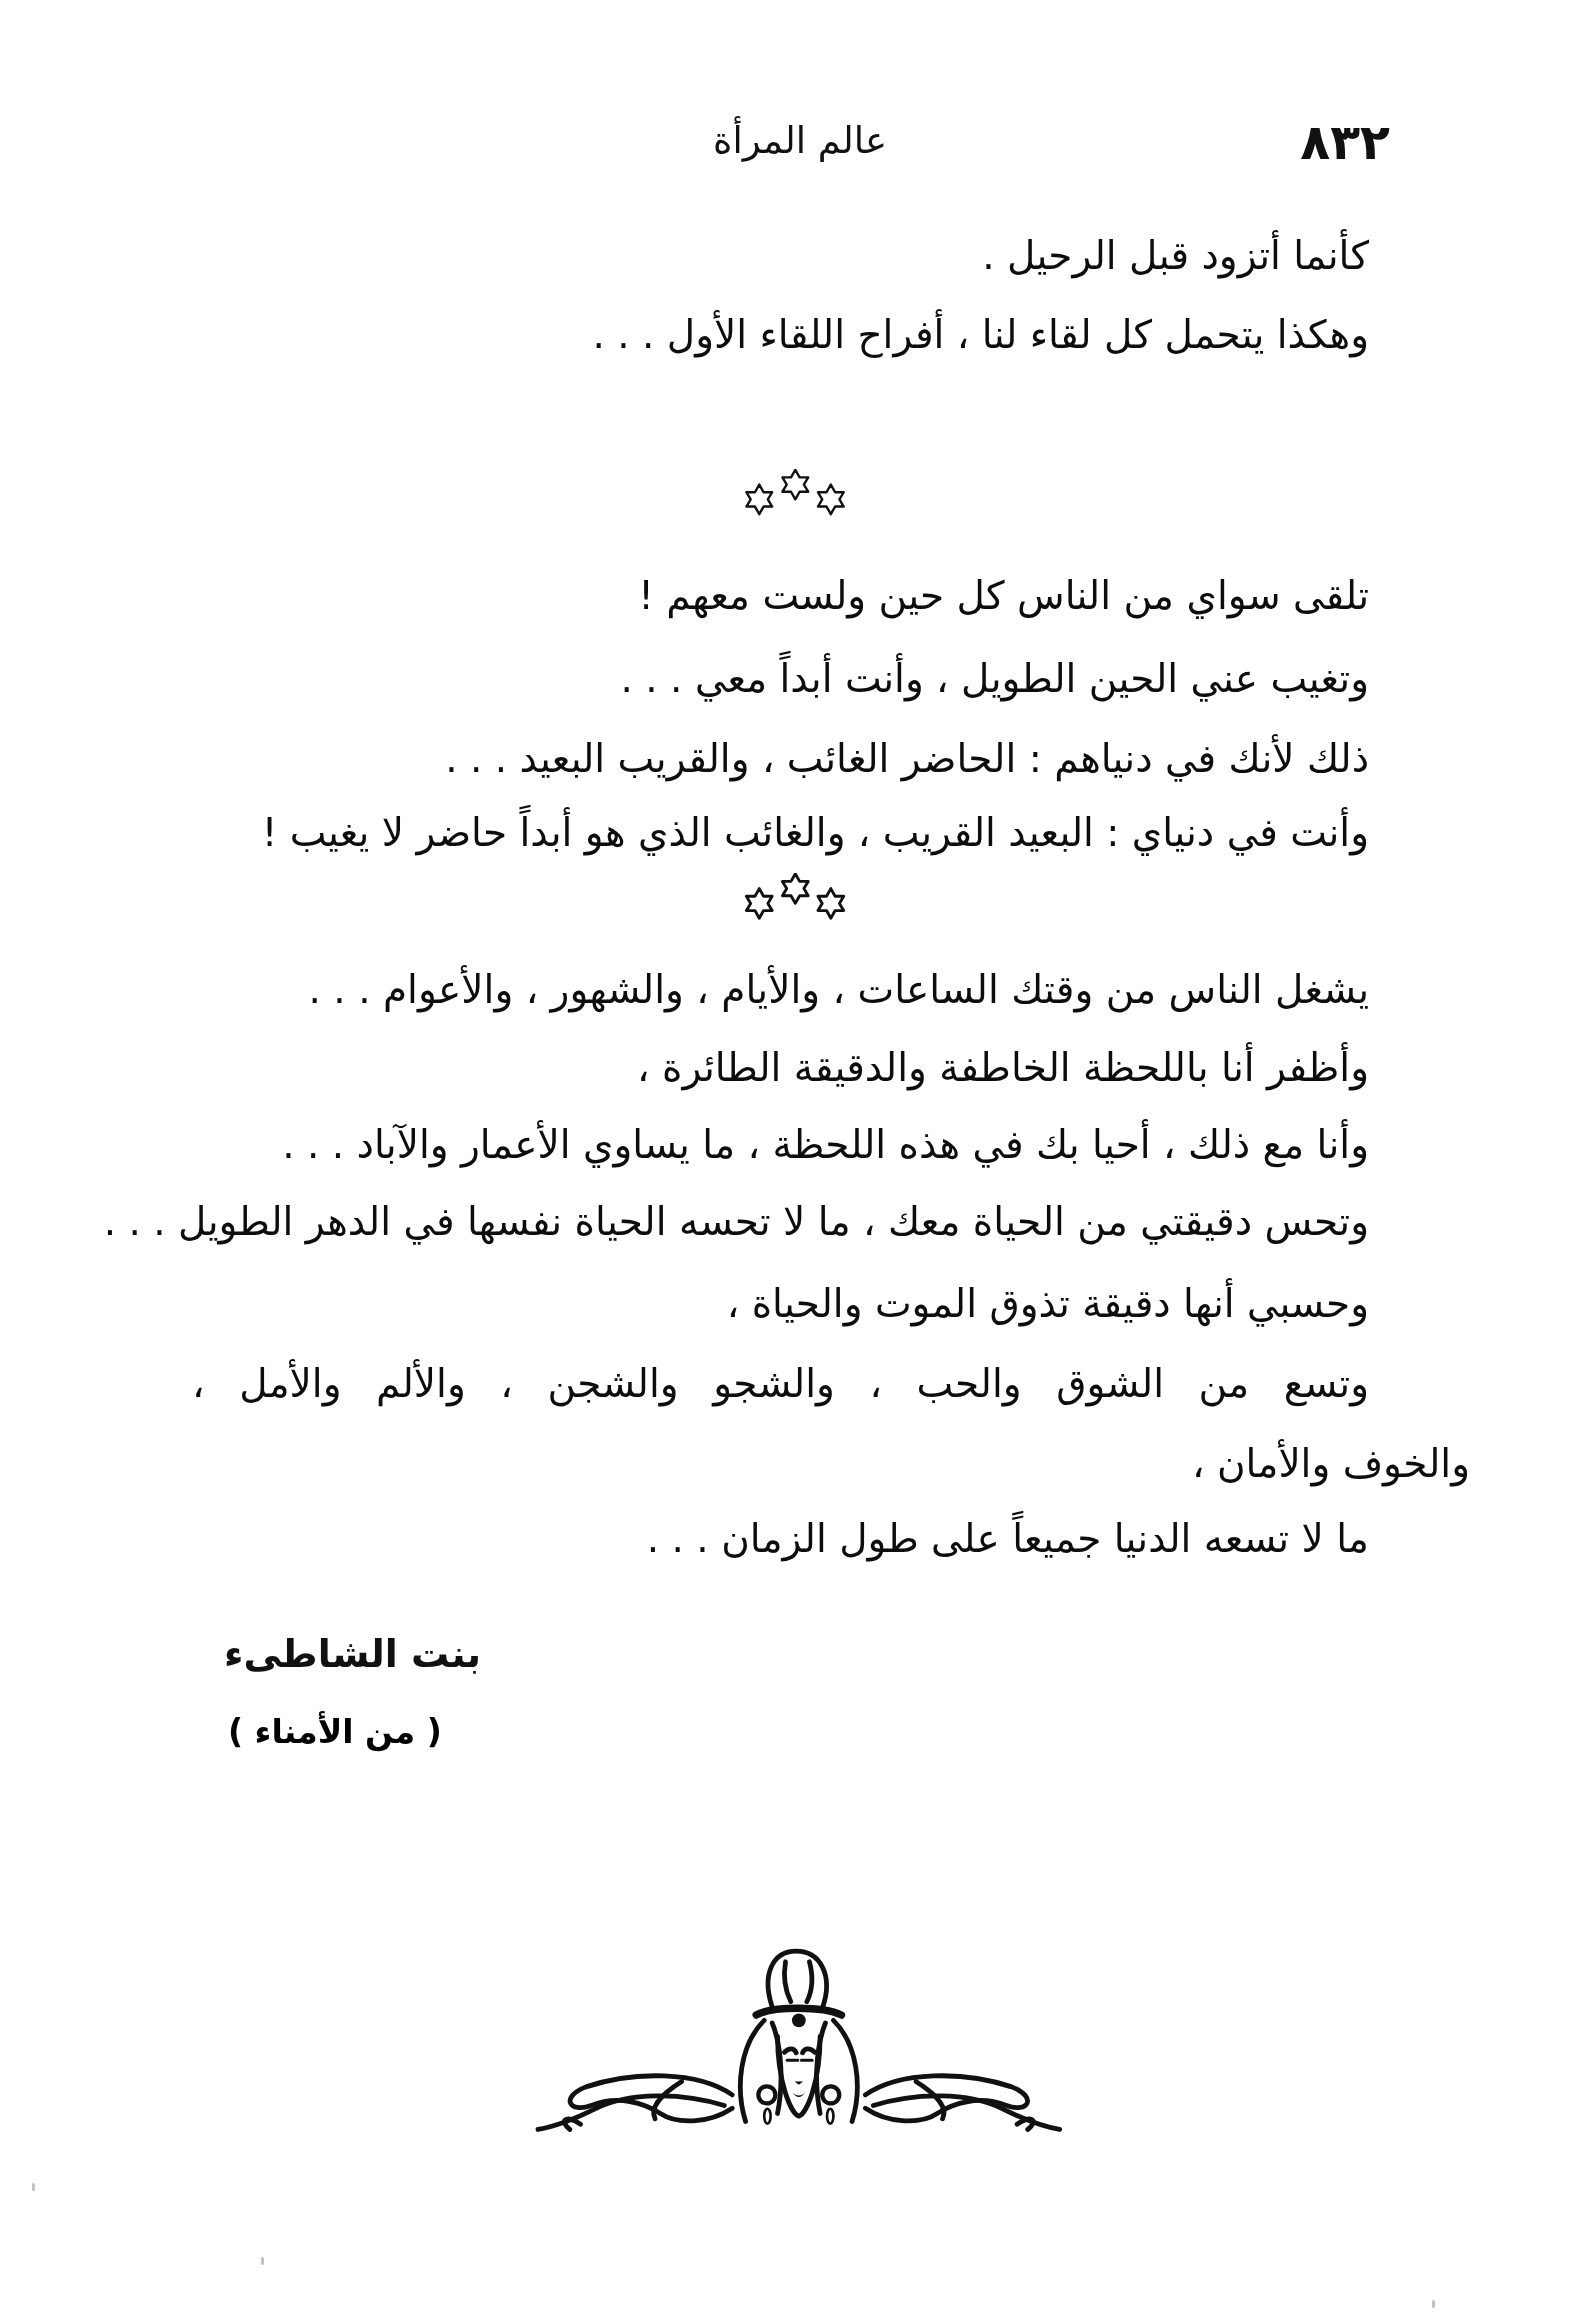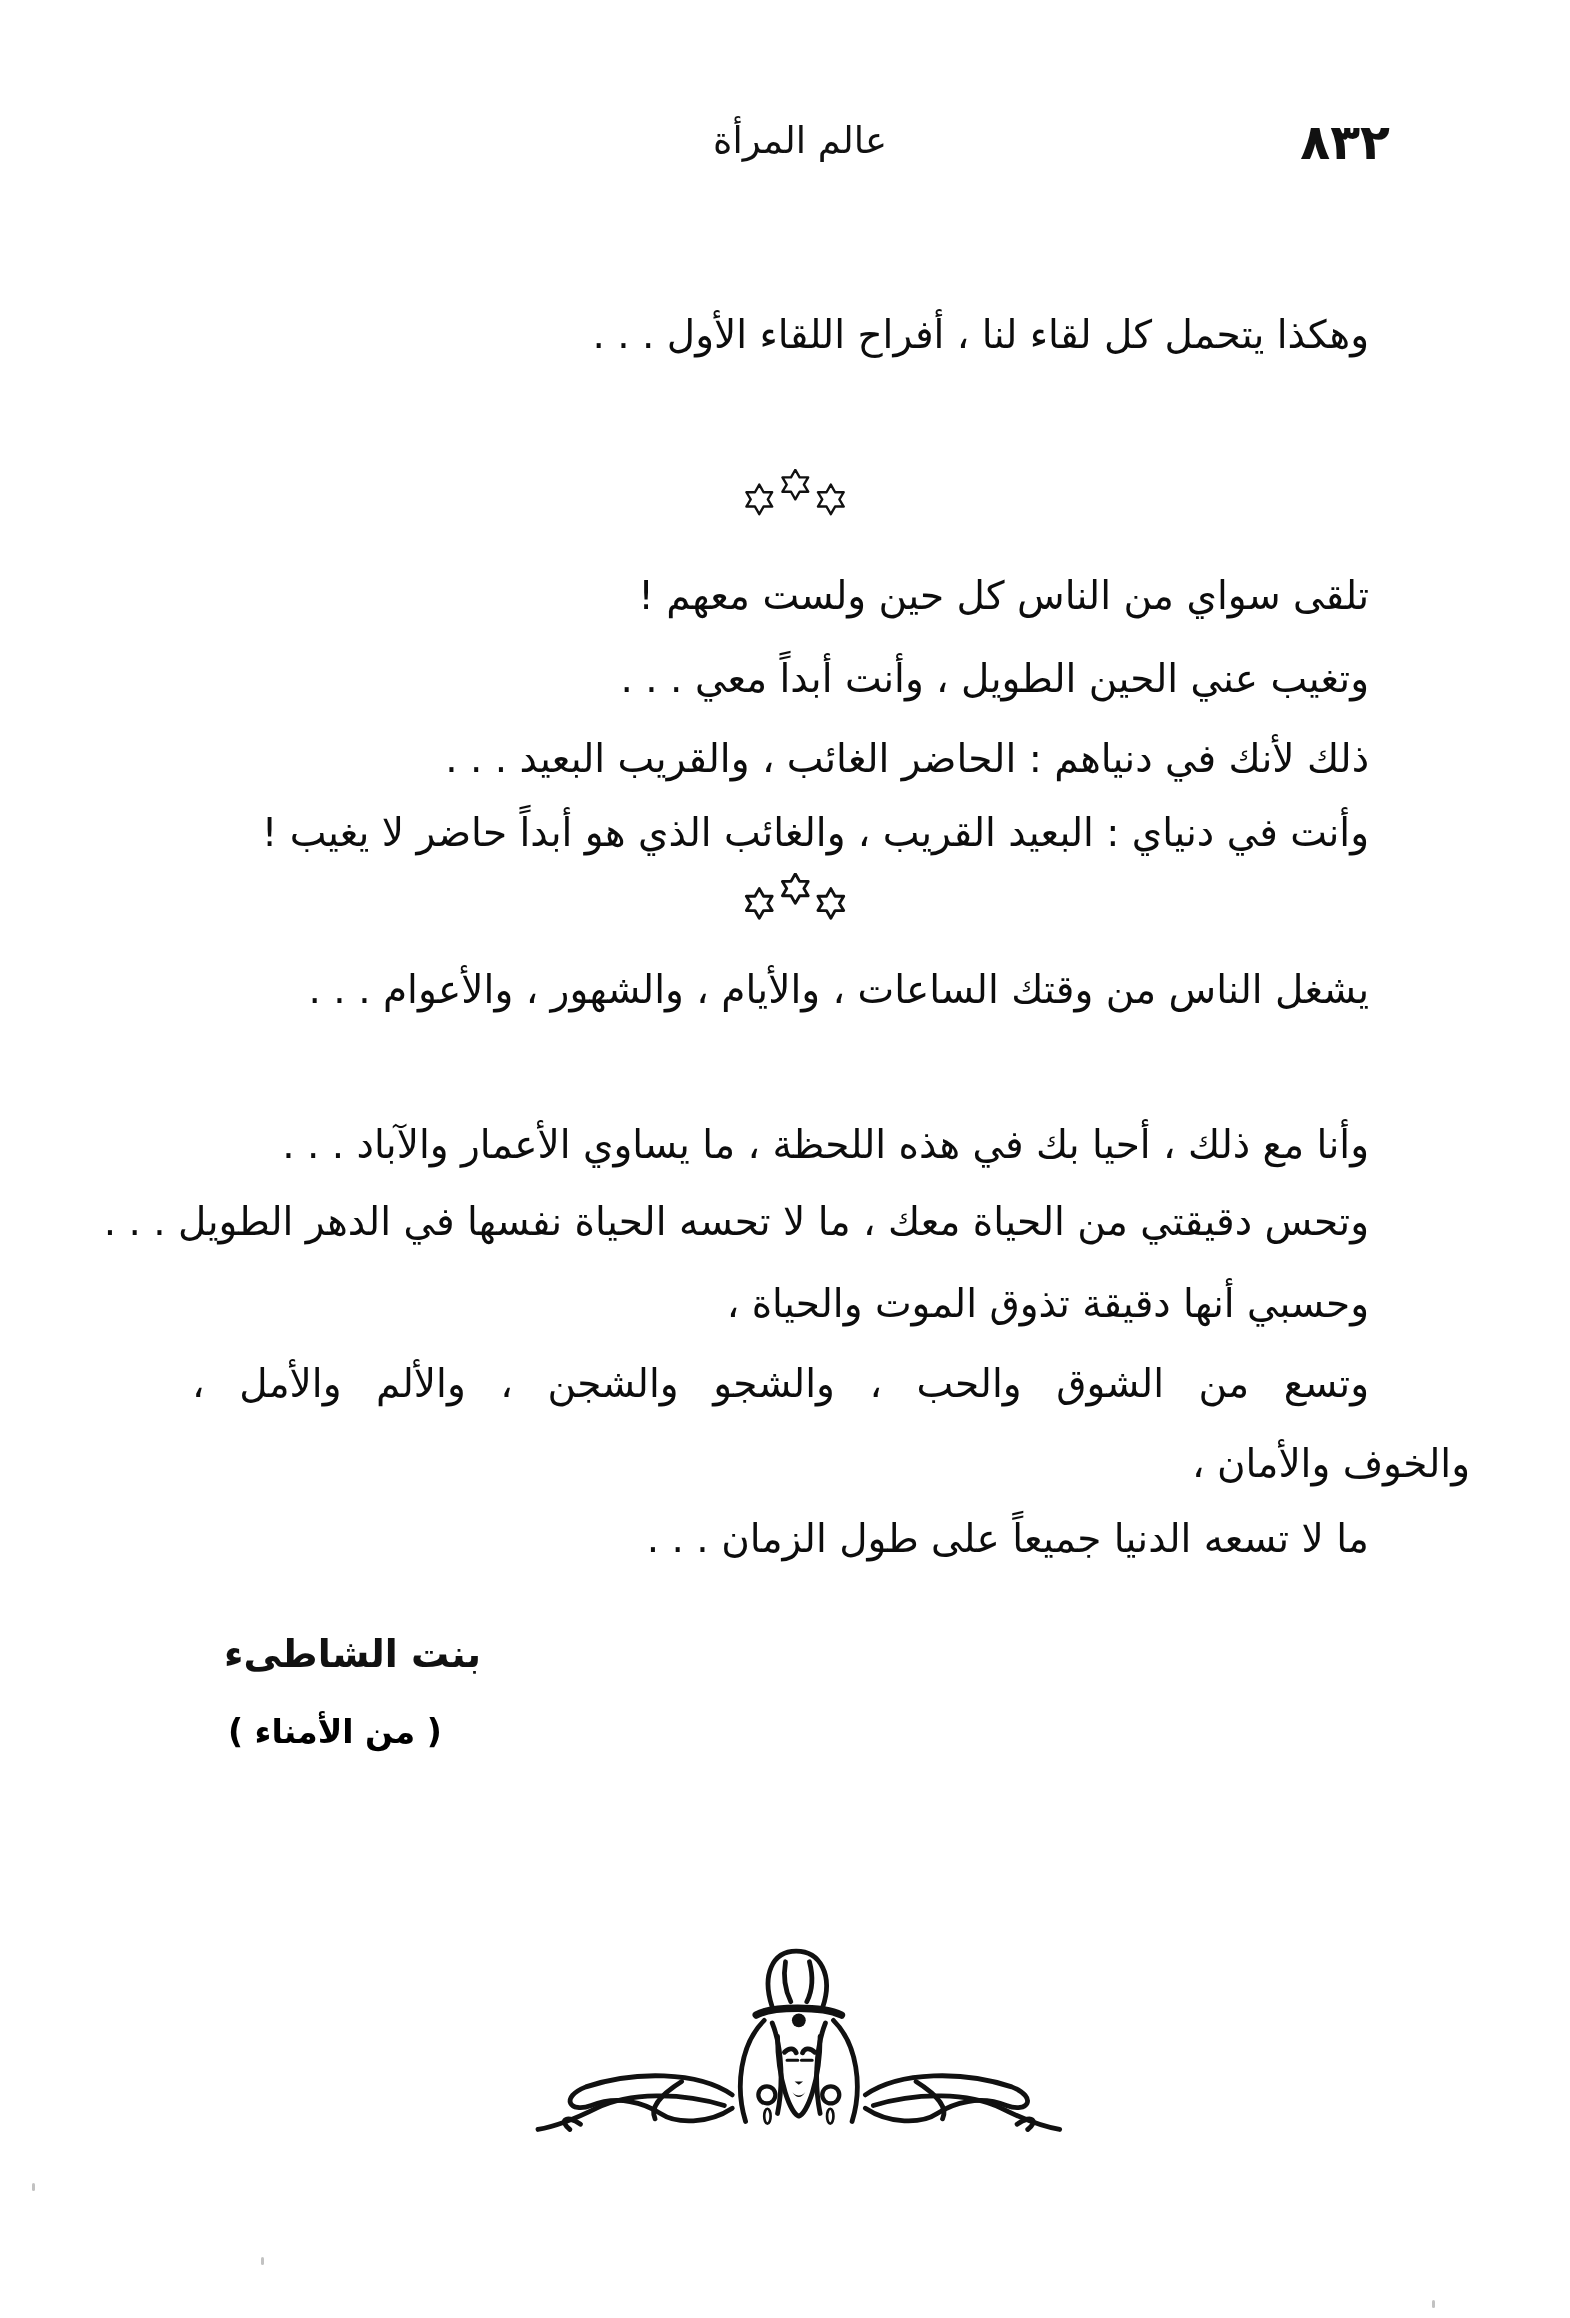--- a/index.html
+++ b/index.html
@@ -33,20 +33,21 @@
 </head>
 <body>
 
 <div class="page">
 
   <div class="header">
     <div class="page-number">٨٣٢</div>
     <div class="running-title">عالم المرأة</div>
   </div>
 
+  <div class="line" style="top:224px">كأنما أتزود قبل الرحيل .</div>
   <div class="line" style="top:303px">وهكذا يتحمل كل لقاء لنا ، أفراح اللقاء الأول . . .</div>
 
   <svg class="divider" style="top:469px" viewBox="0 0 200 110">
     <g fill="none" stroke="#111" stroke-width="5" stroke-linejoin="round">
       <polygon points="23,32 32,48 50,48 41,63 50,78 32,78 23,94 14,78 -4,78 5,63 -4,48 14,48" transform="translate(10,0) scale(0.9)"></polygon>
       <polygon points="23,32 32,48 50,48 41,63 50,78 32,78 23,94 14,78 -4,78 5,63 -4,48 14,48" transform="translate(78,-28) scale(0.9)"></polygon>
       <polygon points="23,32 32,48 50,48 41,63 50,78 32,78 23,94 14,78 -4,78 5,63 -4,48 14,48" transform="translate(145,0) scale(0.9)"></polygon>
     </g>
   </svg>
 
@@ -57,20 +58,21 @@
 
   <svg class="divider" style="top:873px" viewBox="0 0 200 110">
     <g fill="none" stroke="#111" stroke-width="6" stroke-linejoin="round">
       <polygon points="23,32 32,48 50,48 41,63 50,78 32,78 23,94 14,78 -4,78 5,63 -4,48 14,48" transform="translate(10,0) scale(0.9)"></polygon>
       <polygon points="23,32 32,48 50,48 41,63 50,78 32,78 23,94 14,78 -4,78 5,63 -4,48 14,48" transform="translate(78,-28) scale(0.9)"></polygon>
       <polygon points="23,32 32,48 50,48 41,63 50,78 32,78 23,94 14,78 -4,78 5,63 -4,48 14,48" transform="translate(145,0) scale(0.9)"></polygon>
     </g>
   </svg>
 
   <div class="line" style="top:958px">يشغل الناس من وقتك الساعات ، والأيام ، والشهور ، والأعوام . . .</div>
+  <div class="line" style="top:1036px">وأظفر أنا باللحظة الخاطفة والدقيقة الطائرة ،</div>
   <div class="line" style="top:1113px">وأنا مع ذلك ، أحيا بك في هذه اللحظة ، ما يساوي الأعمار والآباد . . .</div>
   <div class="line" style="top:1190px">وتحس دقيقتي من الحياة معك ، ما لا تحسه الحياة نفسها في الدهر الطويل . . .</div>
   <div class="line" style="top:1272px">وحسبي أنها دقيقة تذوق الموت والحياة ،</div>
   <div class="line justify" style="top:1352px">وتسع من الشوق والحب ، والشجو والشجن ، والألم والأمل ،</div>
   <div class="line hang" style="top:1432px">والخوف والأمان ،</div>
   <div class="line" style="top:1507px">ما لا تسعه الدنيا جميعاً على طول الزمان . . .</div>
 
   <div class="signature" style="top:1632px">بنت الشاطىء</div>
   <div class="source" style="top:1712px">( من الأمناء )</div>
 

